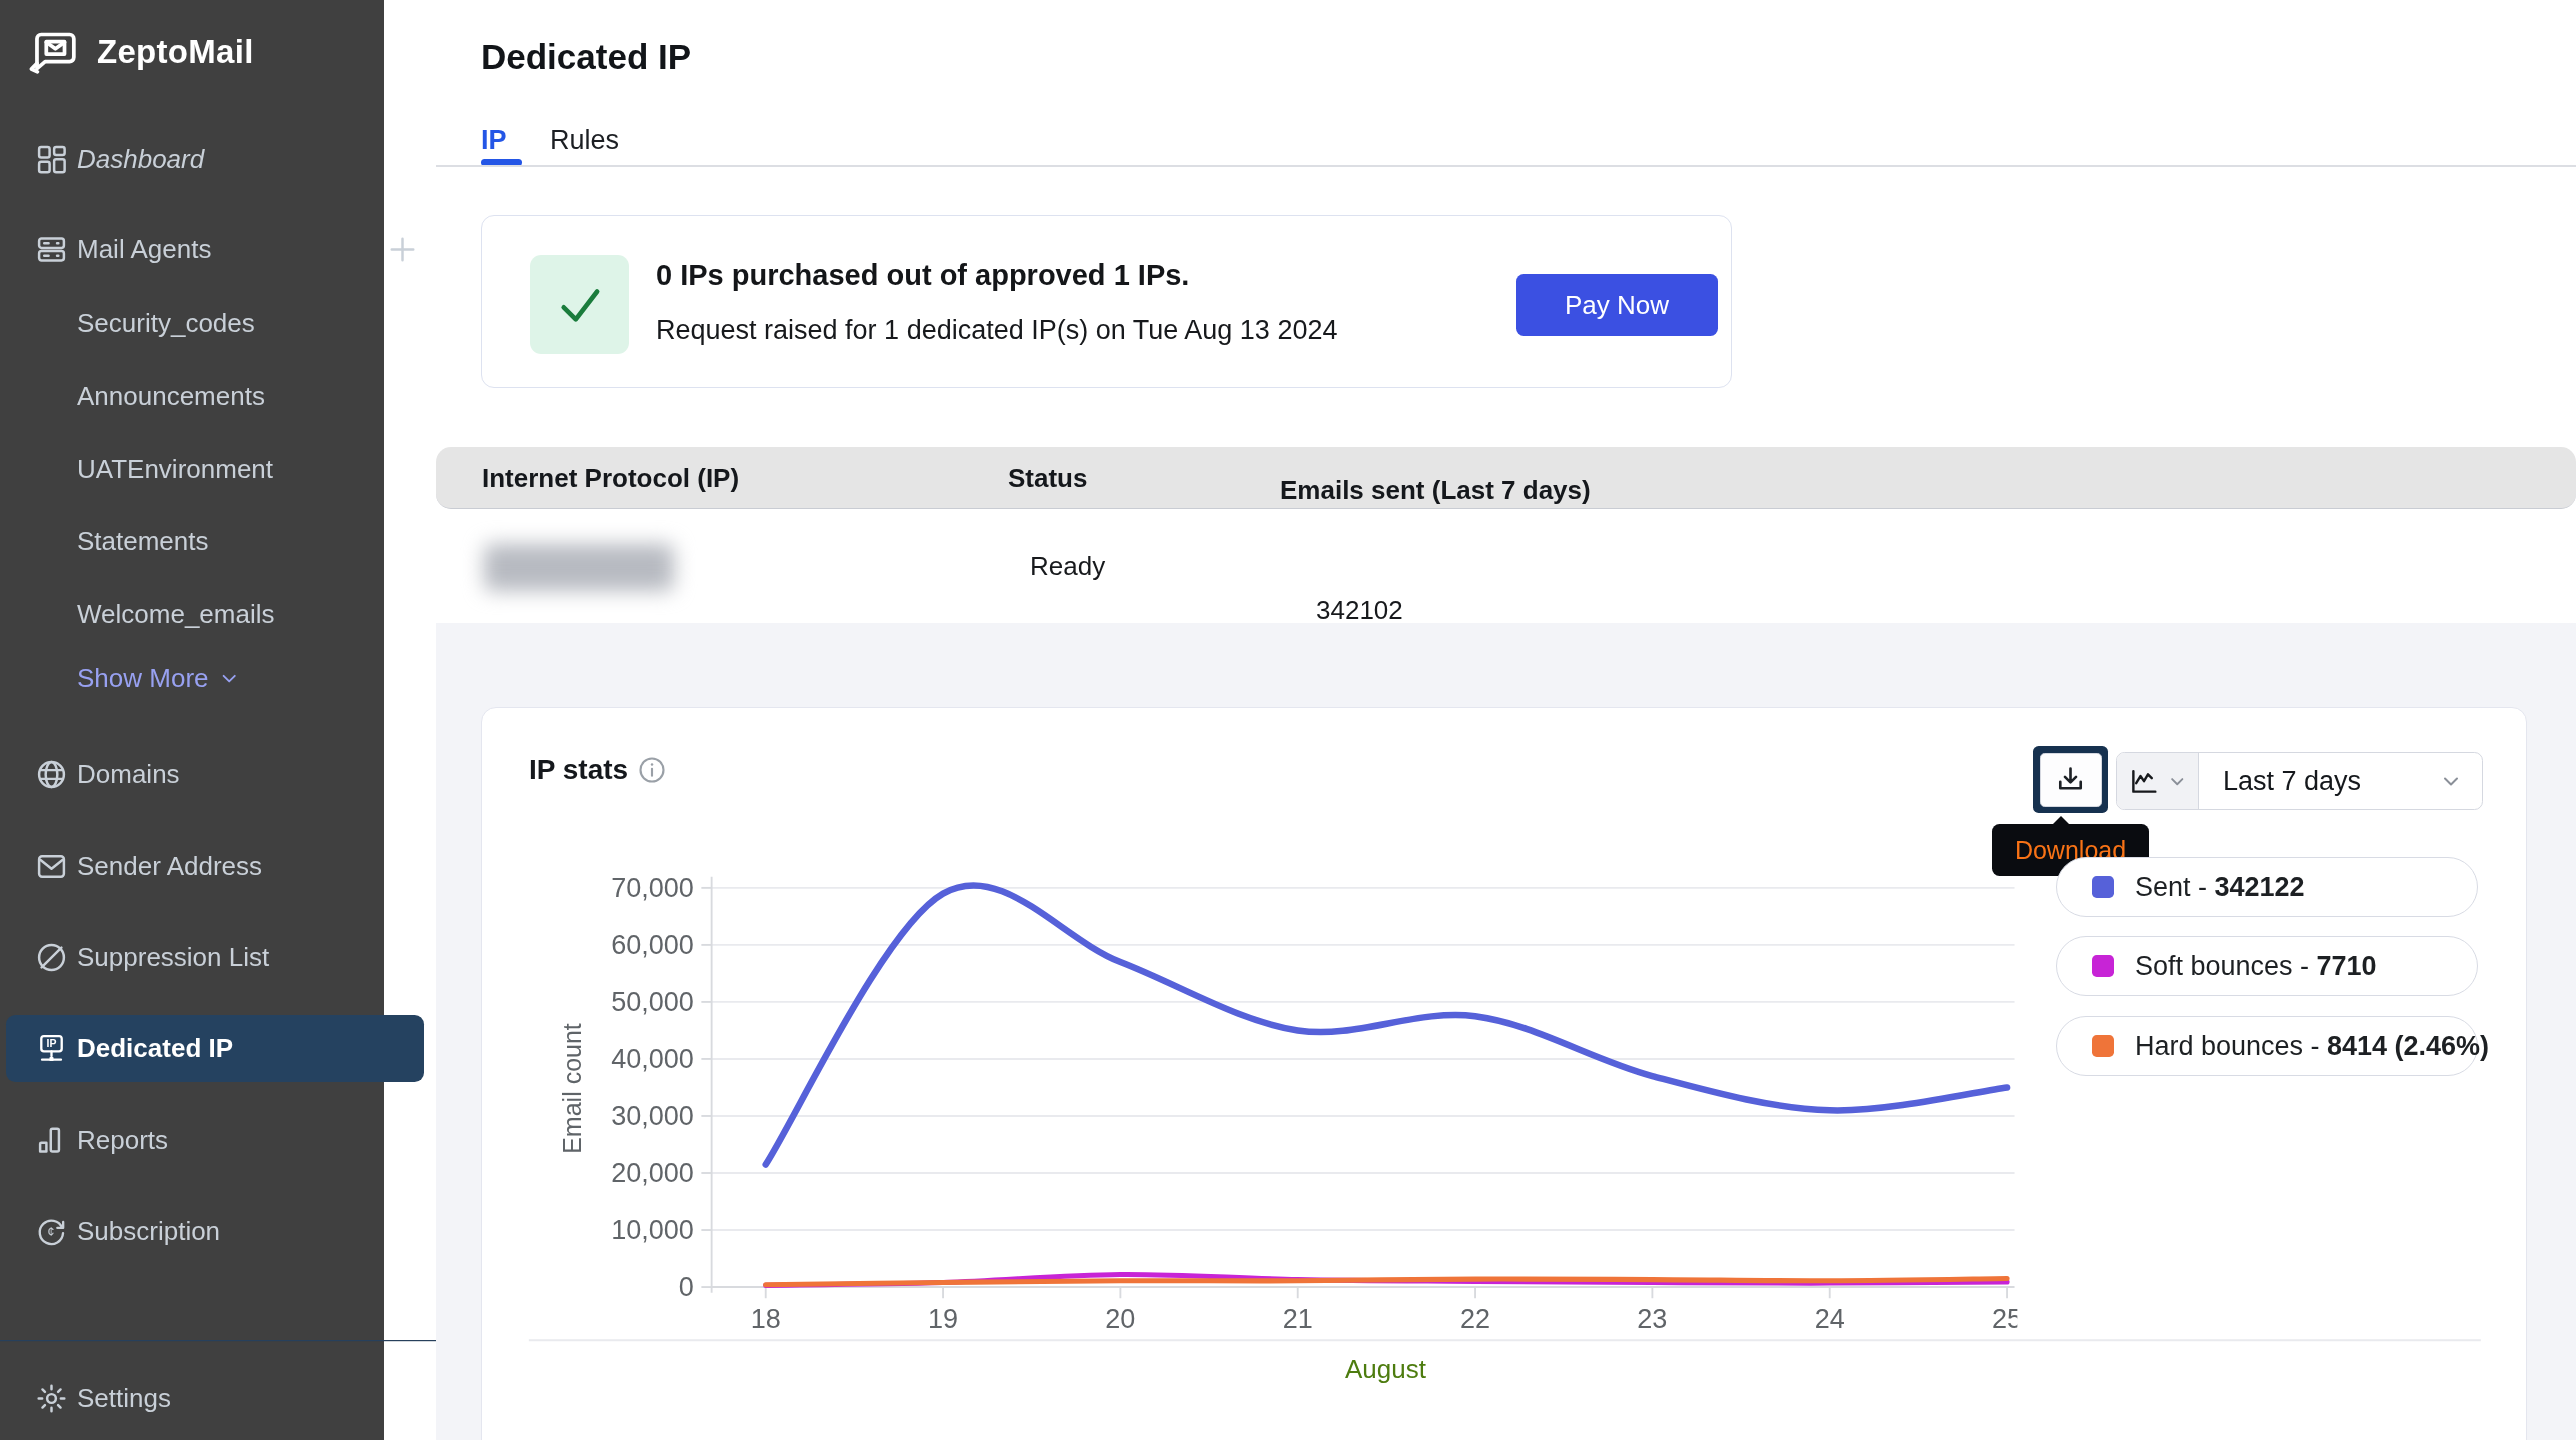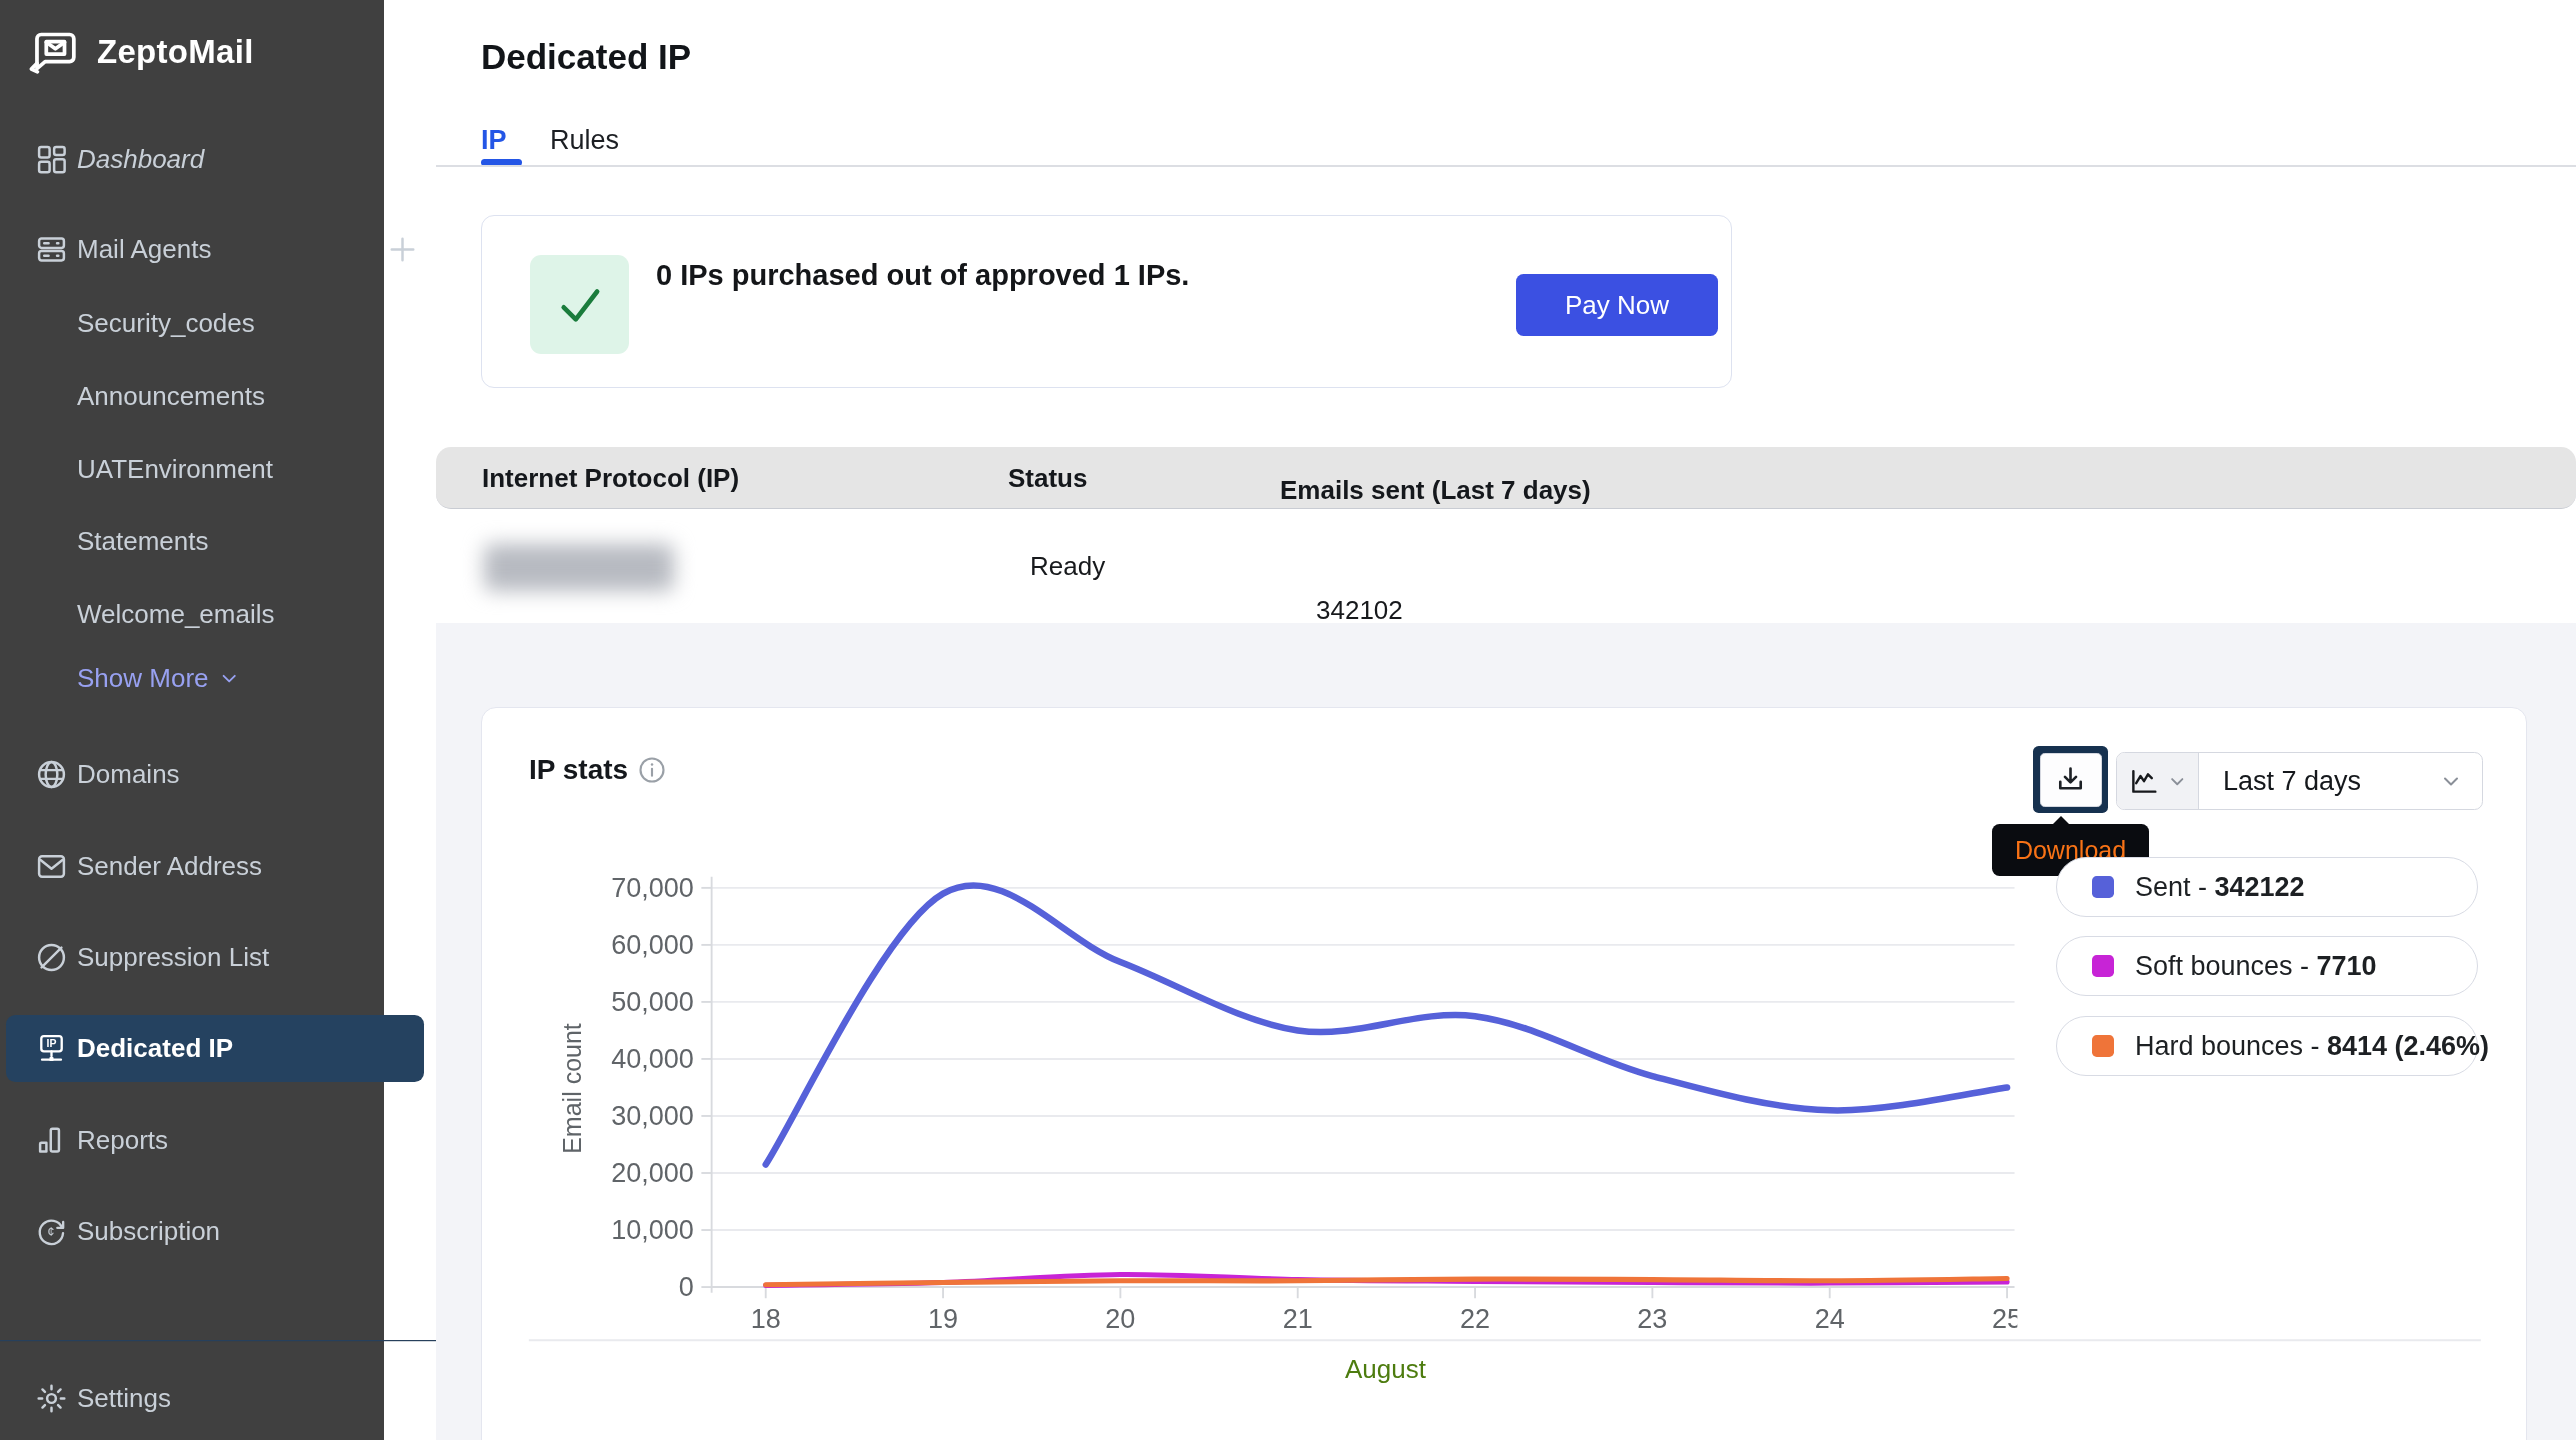--- a/index.html
+++ b/index.html
@@ -190,20 +190,21 @@
   <div class="tab-underline"></div>
   <div class="tabs-divider"></div>
 
   <div class="notice">
     <div class="check-box">
       <svg width="65" height="65" viewBox="0 0 70 70">
         <path d="M18 38 L31 51 L54 21" fill="none" stroke="#1a7c3c" stroke-width="5" stroke-linecap="round" stroke-linejoin="round"></path>
       </svg>
     </div>
     <div class="notice-title">0 IPs purchased out of approved 1 IPs.</div>
+    <div class="notice-sub">Request raised for 1 dedicated IP(s) on Tue Aug 13 2024</div>
     <button class="paynow">Pay Now</button>
   </div>
 
   <div class="thead">
     <div class="th" style="left:46px;">Internet Protocol (IP)</div>
     <div class="th" style="left:572px;">Status</div>
     <div class="th" style="left:844px;margin-top:12px;">Emails sent (Last 7 days)</div>
   </div>
   <div class="trow">
     <div class="ip-blur"></div>

